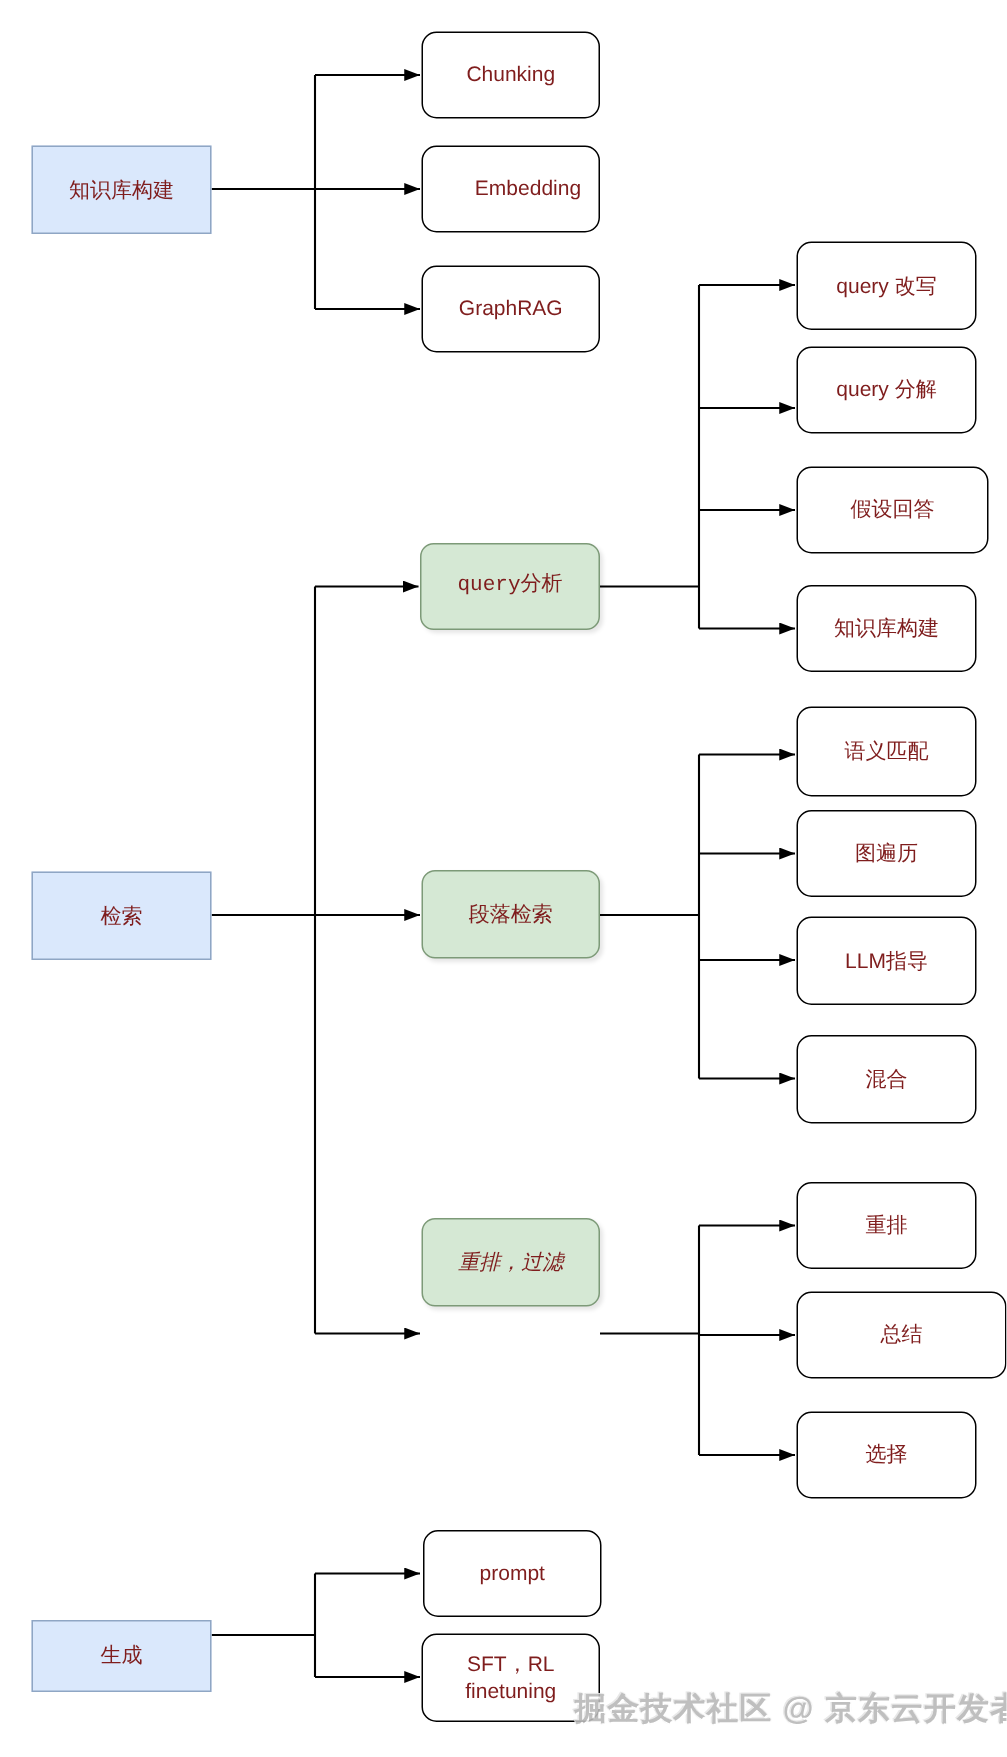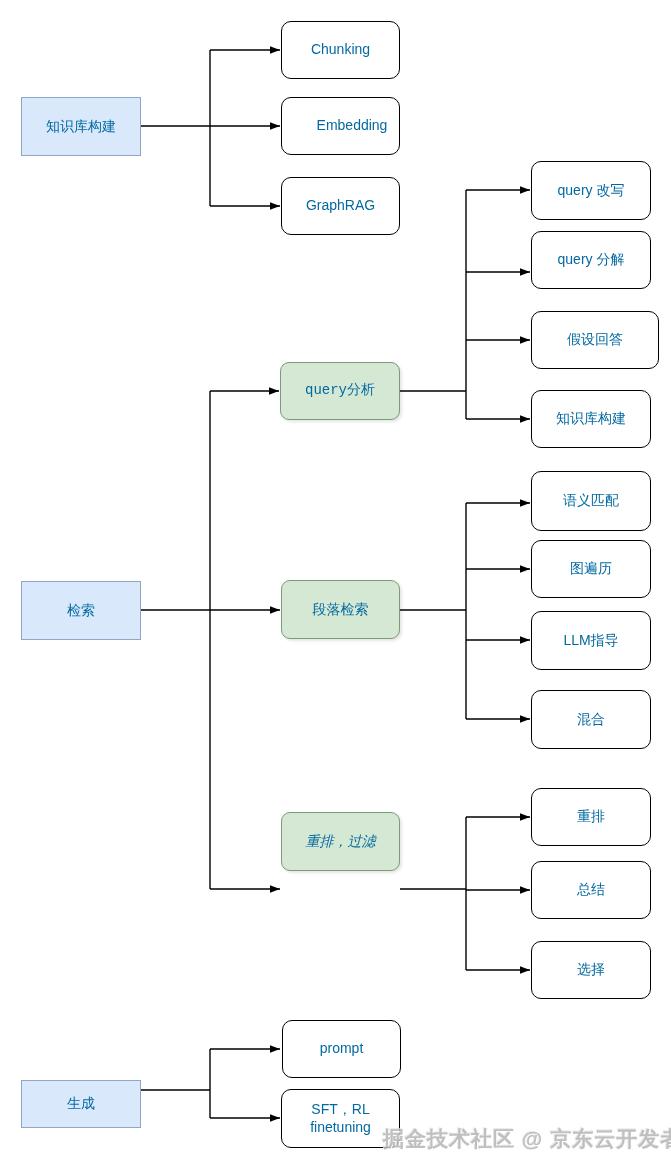--- a/index.html
+++ b/index.html
@@ -6,21 +6,21 @@
   body{
     width:671px;height:1171px;position:relative;background:#ffffff;
     font-family:"Liberation Sans","DejaVu Sans",sans-serif;
     overflow:hidden;
   }
   #canvas{position:absolute;left:0;top:0;width:671px;height:1171px;}
   .connector-layer{position:absolute;left:0;top:0;z-index:1;}
   .node{
     position:absolute;box-sizing:border-box;z-index:2;
     display:flex;align-items:center;justify-content:center;
-    text-align:center;font-size:14px;color:#0369a1;line-height:1.25;
+    text-align:center;font-size:14px;color:#7f1d1d;line-height:1.25;
     padding:2px 6px;
   }
   .node.blue{
     background:var(--blue-fill,#dae8fc);
     border:1px solid var(--blue-border,#8fa6c4);
   }
   .node.white{
     background:var(--leaf-fill,#ffffff);
     border:1.4px solid var(--line,#000000);
     border-radius:10px;
@@ -119,18 +119,18 @@
   <div class="node white" style="left:531px;top:231px;width:120px;height:58px;">query 分解</div>
   <div class="node white" style="left:531px;top:311px;width:128px;height:58px;">假设回答</div>
   <div class="node white" style="left:531px;top:390px;width:120px;height:58px;">知识库构建</div>
 
   <div class="node white" style="left:531px;top:471px;width:120px;height:60px;">语义匹配</div>
   <div class="node white" style="left:531px;top:540px;width:120px;height:58px;">图遍历</div>
   <div class="node white" style="left:531px;top:611px;width:120px;height:59px;">LLM指导</div>
   <div class="node white" style="left:531px;top:690px;width:120px;height:59px;">混合</div>
 
   <div class="node white" style="left:531px;top:788px;width:120px;height:58px;">重排</div>
-  <div class="node white" style="left:531px;top:861px;width:120px;height:58px;">总结</div>
+  <div class="node white" style="left:531px;top:861px;width:140px;height:58px;">总结</div>
   <div class="node white" style="left:531px;top:941px;width:120px;height:58px;">选择</div>
 
   <div class="watermark">掘金技术社区 @ 京东云开发者</div>
 
 </div>
 
 </body></html>

